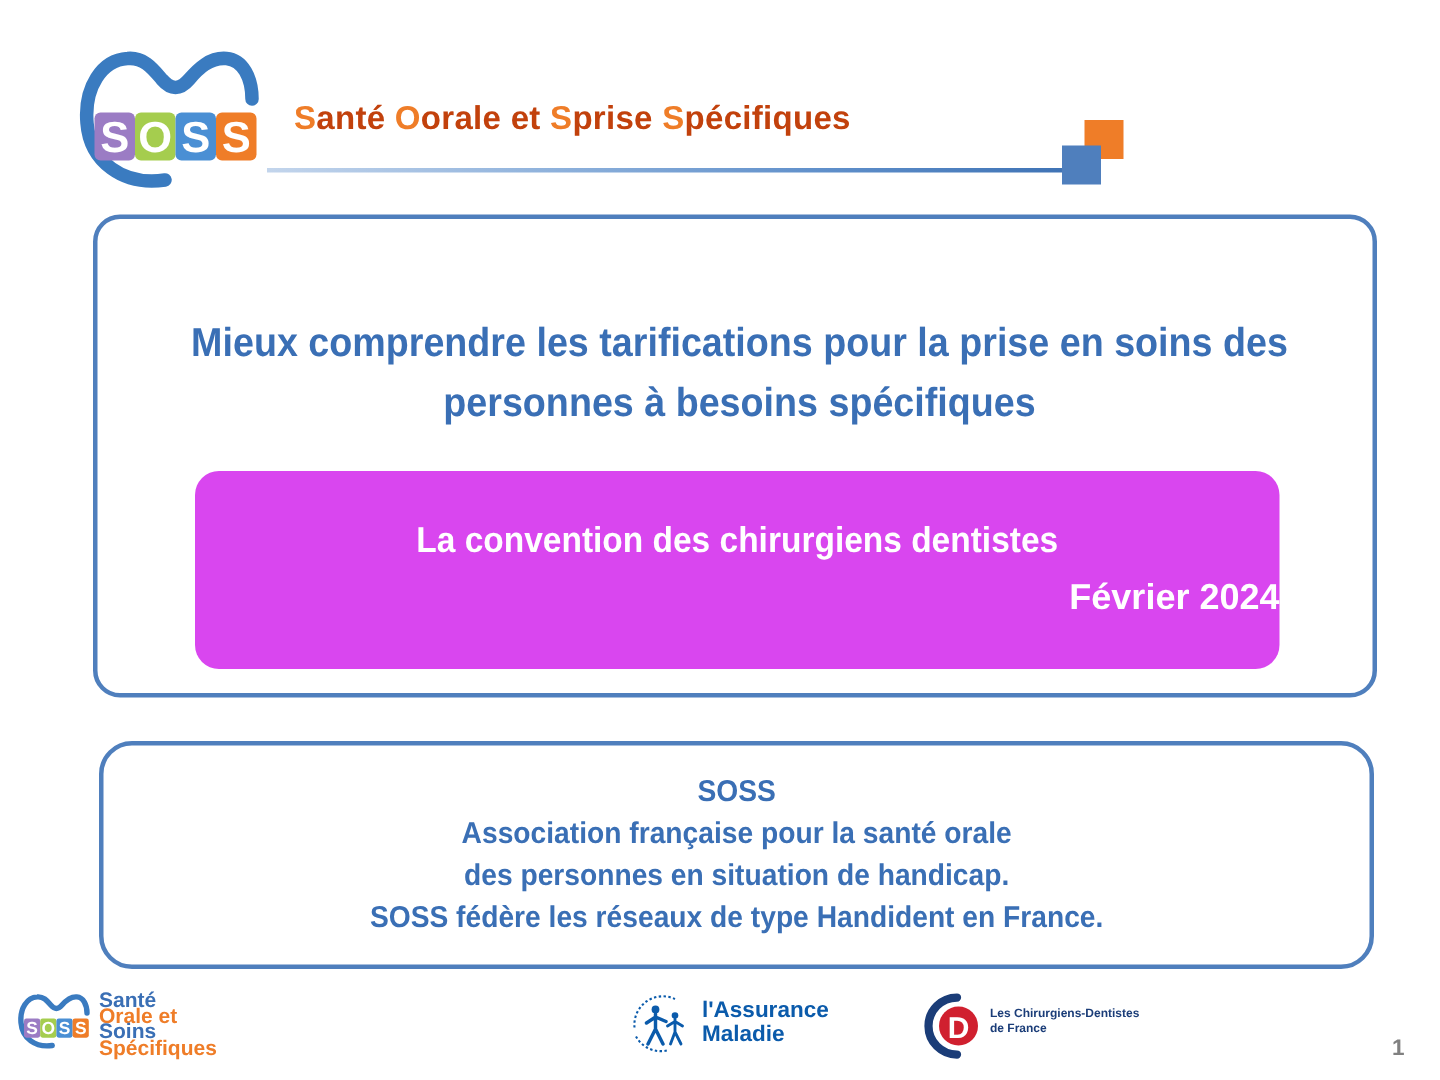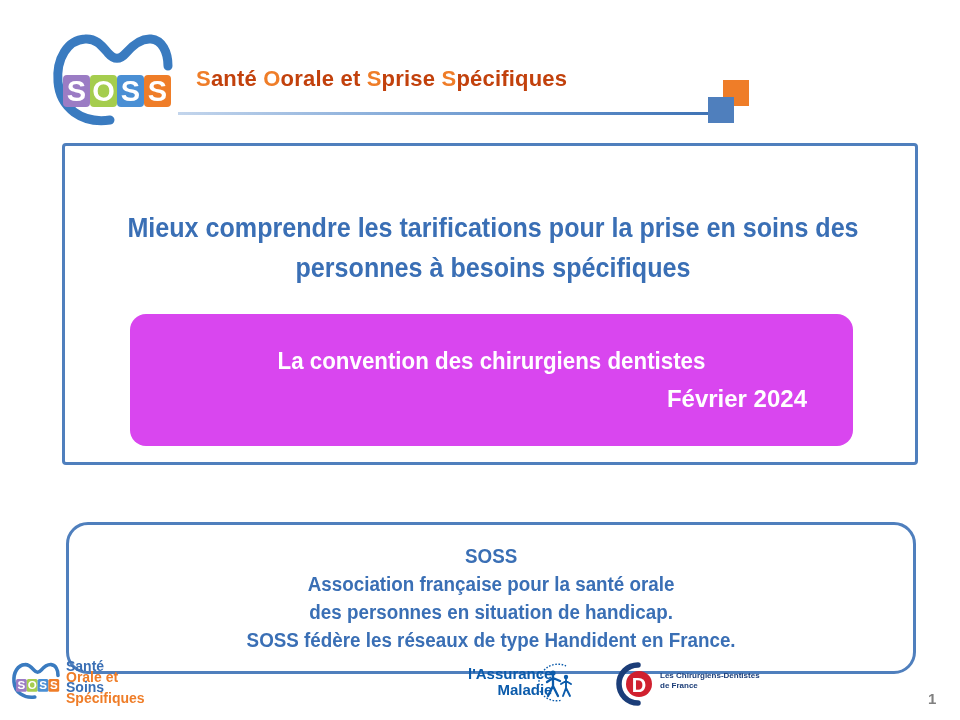--- a/index.html
+++ b/index.html
@@ -60,21 +60,21 @@
     width: 26px; height: 26px;
     background: #4f7fbd;
   }
 
   
   #main-box {
     position: absolute;
     left: 62px; top: 143px;
     width: 856px; height: 322px;
     border: 3px solid #4f7fbd;
-    border-radius: 4px;
+    border-radius: 18px;
     box-sizing: border-box;
     background: #ffffff;
   }
 
   #main-heading {
     position: absolute;
     left: 26px; top: 62px;
     width: 804px;
     text-align: center;
     color: #3a6fb5;
@@ -104,21 +104,20 @@
     font-weight: bold;
     line-height: 30px;
     font-family: "Liberation Sans Narrow", "Liberation Sans", sans-serif;
     transform: scaleX(0.93);
     transform-origin: center top;
   }
   #blue-panel-line2 {
     position: absolute;
     left: 0; top: 70px;
     width: 723px;
-    padding-right: 46px;
     box-sizing: border-box;
     text-align: right;
     color: #ffffff;
     font-size: 24px;
     font-weight: bold;
     line-height: 30px;
     font-family: "Liberation Sans Narrow", "Liberation Sans", sans-serif;
   }
 
   
@@ -126,21 +125,20 @@
     position: absolute;
     left: 66px; top: 494px;
     width: 850px; height: 152px;
     border: 3px solid #4f7fbd;
     border-radius: 22px;
     box-sizing: border-box;
     background: #ffffff;
     display: flex;
     align-items: center;
     justify-content: center;
-    margin-top: 28px;
   }
   #assoc-text {
     text-align: center;
     color: #3a6fb5;
     font-size: 20px;
     font-weight: bold;
     line-height: 28px;
     font-family: "Liberation Sans Narrow", "Liberation Sans", sans-serif;
     transform: scaleX(0.94);
   }
@@ -160,21 +158,21 @@
     position: absolute;
     left: 56px; top: 2px;
     font-size: 14px;
     font-weight: bold;
     line-height: 10.5px;
     white-space: nowrap;
   }
   #footer-soss .fs-text .l1, #footer-soss .fs-text .l3 { color: #3a6fb5; }
   #footer-soss .fs-text .l2, #footer-soss .fs-text .l4 { color: #ef7d28; }
 
-  #footer-cnam { left: 420px; top: 8px; width: 160px; height: 42px; text-align: right; }
+  #footer-cnam { left: 420px; top: 8px; width: 160px; height: 42px; }
   #footer-cnam .fc-text {
     position: absolute;
     left: 48px; top: 3px;
     color: #0b5bab;
     font-size: 15px;
     font-weight: bold;
     line-height: 16px;
     white-space: nowrap;
   }
 

